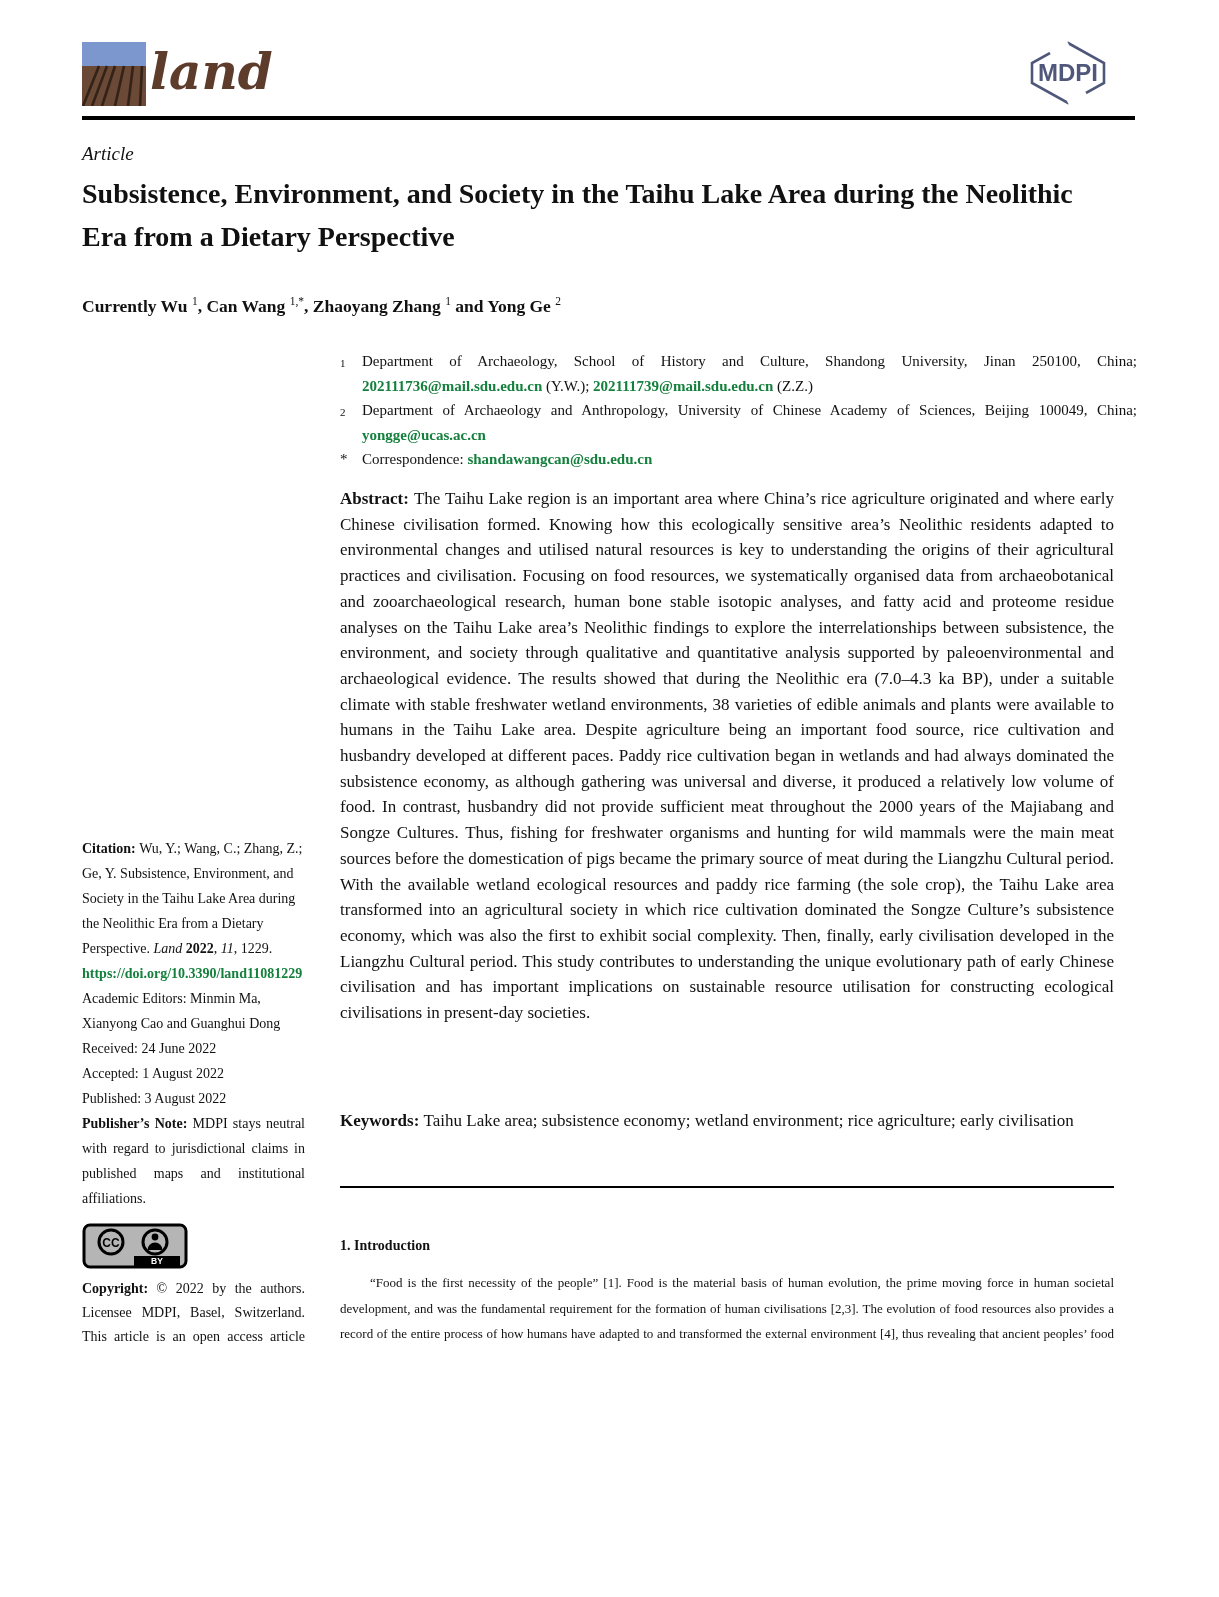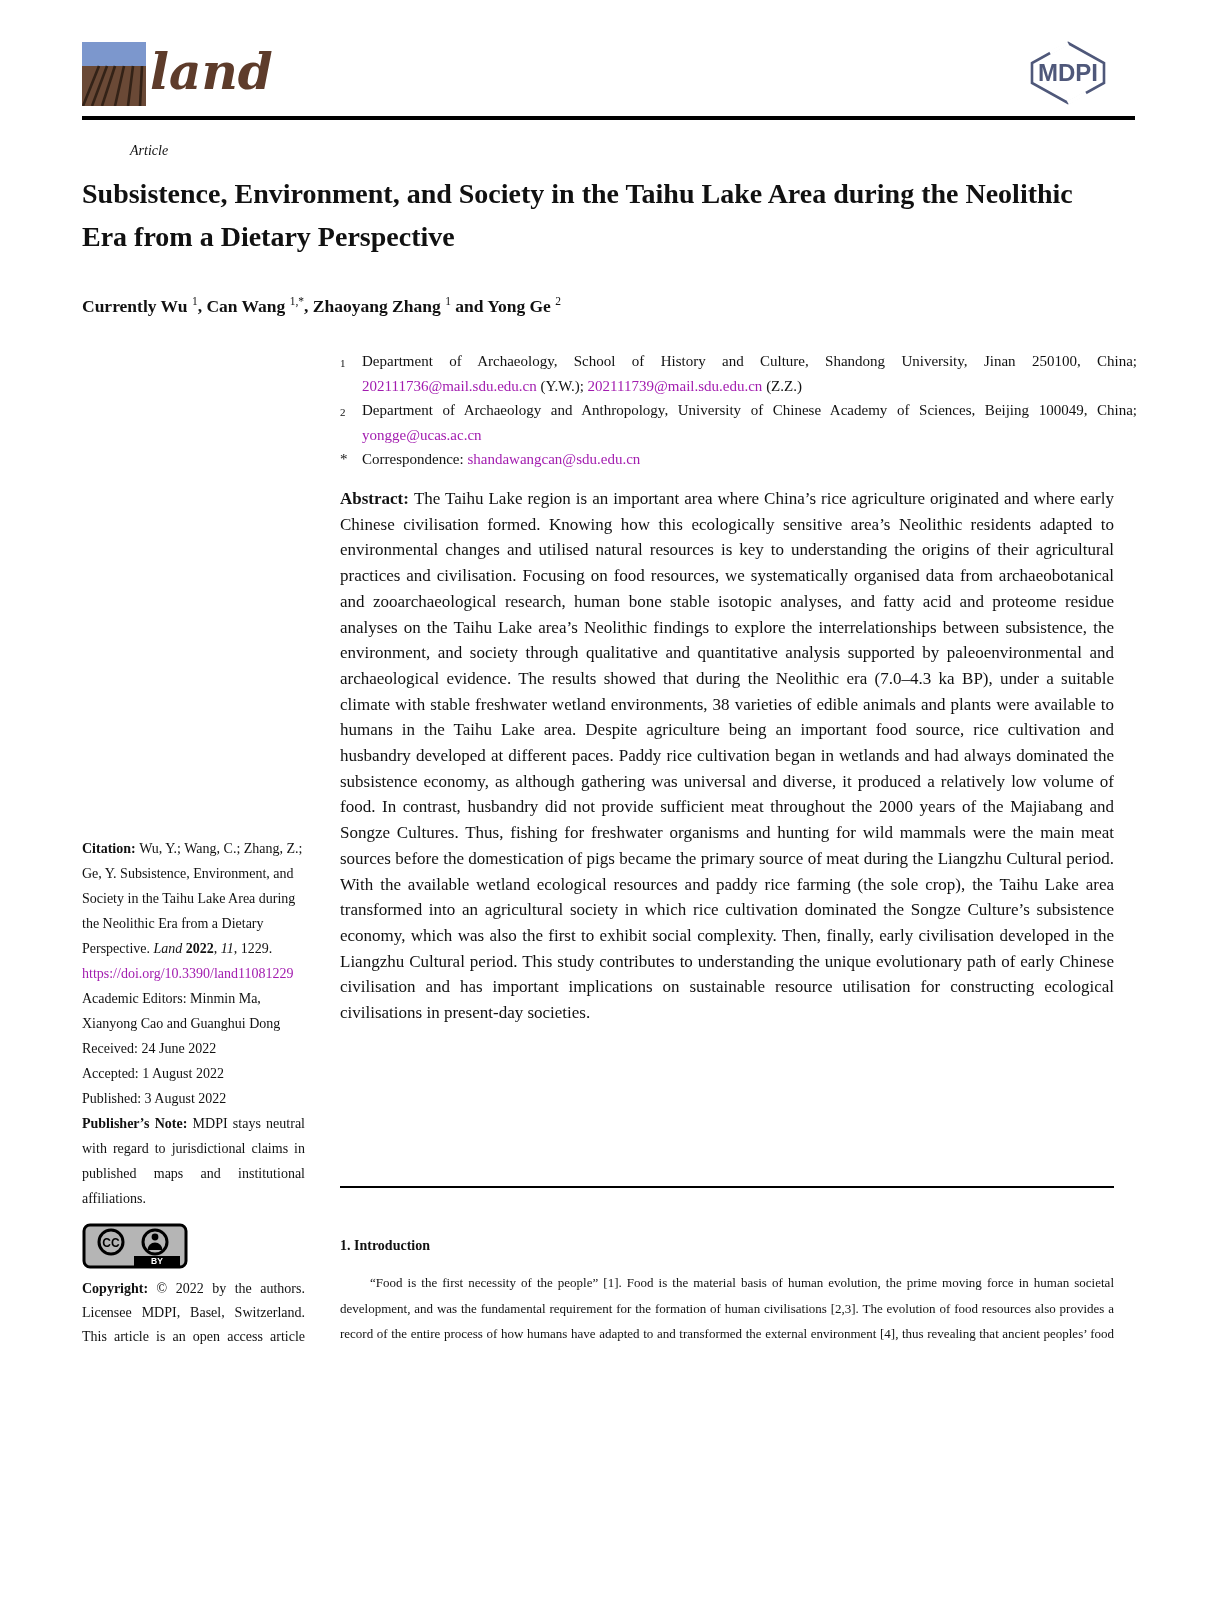--- a/index.html
+++ b/index.html
@@ -8,21 +8,21 @@
     font-family:"Liberation Serif", serif;color:#111;overflow:hidden;
   }
   .abs{position:absolute;}
 
   
   .wordmark{left:150px;top:42px;font-size:50px;line-height:60px;
     font-style:italic;font-weight:700;color:#5e3c2b;font-family:"DejaVu Serif", serif;}
   .header-rule{left:82px;top:116px;width:1053px;height:4px;background:#000;}
 
   
-  .article-label{left:82px;top:143px;font-size:14px;font-style:italic;margin-left:48px;}
+  .article-label{left:82px;top:143px;font-size:19px;font-style:italic;}
   .title{left:82px;top:172px;width:1012px;font-size:28px;font-weight:700;line-height:43px;}
   .authors{left:82px;top:295px;font-size:17.5px;font-weight:700;}
   .authors sup{font-weight:400;font-size:11.5px;}
 
   .affiliations{left:340px;top:349px;width:797px;}
   .aff-row{display:flex;font-size:15px;line-height:24.6px;}
   .aff-marker{width:22px;flex:0 0 22px;font-size:11px;padding-top:2px;}
   .aff-marker.baseline{font-size:15px;padding-top:0;}
   .aff-text{flex:1;text-align:justify;}
 
@@ -43,21 +43,21 @@
   .sb-editors{margin-bottom:12px;}
   .sb-note{margin-top:14px;text-align:justify;}
   .sb-copyright{margin-top:14px;text-align:justify;line-height:24.2px;}
   .cc-badge{margin-top:12px;}
 
   
   .footer-rule{left:82px;top:1548px;width:1053px;height:4px;background:#000;}
   .footer{left:82px;top:1560px;width:1053px;display:flex;justify-content:space-between;
     font-size:14.5px;}
 
-  .linkish{color:#a21caf;text-decoration:none;cursor:pointer;}
+  .linkish{color:#15803d;text-decoration:none;cursor:pointer;font-weight:bold;}
 </style>
 </head>
 <body>
 
 <div class="page">
 
   <svg class="abs" style="left:82px;top:42px;" width="64" height="64" viewBox="0 0 64 64">
     <rect x="0" y="0" width="64" height="24" fill="#7c97cd"></rect>
     <rect x="0" y="24" width="64" height="40" fill="#6a4936"></rect>
     <g stroke="#332217" stroke-width="2.6">
@@ -98,20 +98,21 @@
       <div class="aff-text"><span>Department of Archaeology and Anthropology, University of Chinese Academy of Sciences, Beijing 100049, China; </span><span class="linkish">yongge@ucas.ac.cn</span></div>
     </div>
     <div class="aff-row">
       <div class="aff-marker baseline">*</div>
       <div class="aff-text"><span>Correspondence: </span><span class="linkish">shandawangcan@sdu.edu.cn</span></div>
     </div>
   </div>
 
   <p class="abs abstract" style="margin:0;"><span class="bold">Abstract: </span><span>The Taihu Lake region is an important area where China’s rice agriculture originated and where early Chinese civilisation formed. Knowing how this ecologically sensitive area’s Neolithic residents adapted to environmental changes and utilised natural resources is key to understanding the origins of their agricultural practices and civilisation. Focusing on food resources, we systematically organised data from archaeobotanical and zooarchaeological research, human bone stable isotopic analyses, and fatty acid and proteome residue analyses on the Taihu Lake area’s Neolithic findings to explore the interrelationships between subsistence, the environment, and society through qualitative and quantitative analysis supported by paleoenvironmental and archaeological evidence. The results showed that during the Neolithic era (7.0–4.3 ka BP), under a suitable climate with stable freshwater wetland environments, 38 varieties of edible animals and plants were available to humans in the Taihu Lake area. Despite agriculture being an important food source, rice cultivation and husbandry developed at different paces. Paddy rice cultivation began in wetlands and had always dominated the subsistence economy, as although gathering was universal and diverse, it produced a relatively low volume of food. In contrast, husbandry did not provide sufficient meat throughout the 2000 years of the Majiabang and Songze Cultures. Thus, fishing for freshwater organisms and hunting for wild mammals were the main meat sources before the domestication of pigs became the primary source of meat during the Liangzhu Cultural period. With the available wetland ecological resources and paddy rice farming (the sole crop), the Taihu Lake area transformed into an agricultural society in which rice cultivation dominated the Songze Culture’s subsistence economy, which was also the first to exhibit social complexity. Then, finally, early civilisation developed in the Liangzhu Cultural period. This study contributes to understanding the unique evolutionary path of early Chinese civilisation and has important implications on sustainable resource utilisation for constructing ecological civilisations in present-day societies.</span></p>
 
+  <p class="abs keywords" style="margin:0;"><span class="bold">Keywords: </span><span>Taihu Lake area; subsistence economy; wetland environment; rice agriculture; early civilisation</span></p>
 
   <div class="abs divider"></div>
 
   <div class="abs intro-heading">1. Introduction</div>
   <p class="abs intro-para" style="margin:0;">“Food is the first necessity of the people” [1]. Food is the material basis of human evolution, the prime moving force in human societal development, and was the fundamental requirement for the formation of human civilisations [2,3]. The evolution of food resources also provides a record of the entire process of how humans have adapted to and transformed the external environment [4], thus revealing that ancient peoples’ food types and structures have had a significant bearing on unearthing the history of their societies. Currently, archaeobotany, zooarchaeology, the stable isotopic analysis of human bones, and the residue analysis of artefacts are used together as the main method for comprehensively understanding the food resource usage of ancient people. This combination can</p>
 
   <div class="abs sidebar">
     <p class="sb-citation"><span class="bold">Citation: </span><span>Wu, Y.; Wang, C.; Zhang, Z.; Ge, Y. Subsistence, Environment, and Society in the Taihu Lake Area during the Neolithic Era from a Dietary Perspective. </span><span class="italic">Land</span><span> </span><span class="bold">2022</span><span>, </span><span class="italic">11</span><span>, 1229. </span><span class="linkish"><span>https://doi.org/10.3390/</span><wbr><span>land11081229</span></span></p>
 
     <p class="sb-editors">Academic Editors: Minmin Ma, Xianyong Cao and Guanghui Dong</p>

